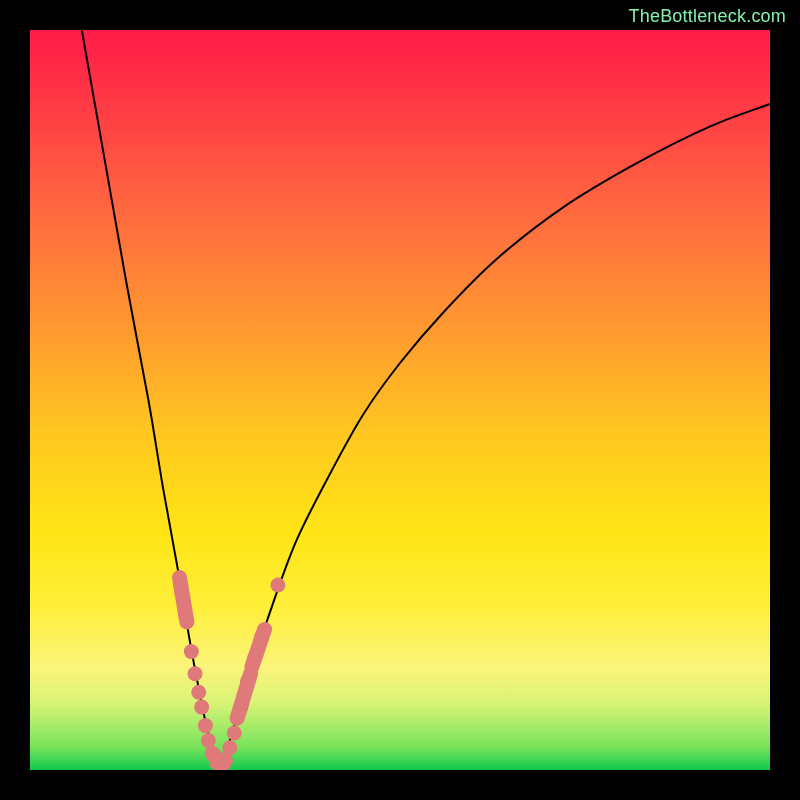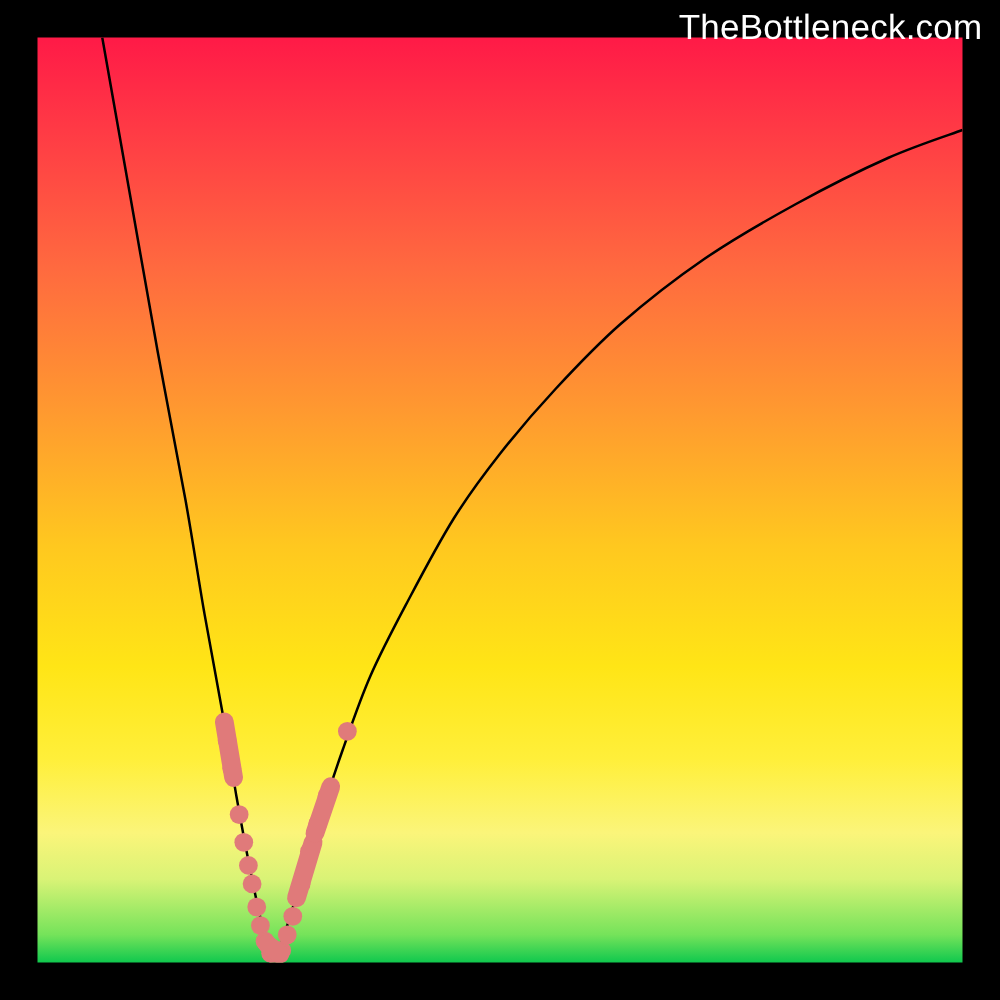--- a/index.html
+++ b/index.html
@@ -38,22 +38,22 @@
       #fbf57a 86%,
       #d9f376 91%,
       #75e35a 97%,
       #10c84e 100%
     );
   }
   .watermark {
     position: absolute;
     top: 6px;
     right: 14px;
-    color: #ffffff;
-    font-size: 28px;
+    color: #86efac;
+    font-size: 18px;
     font-weight: 500;
     letter-spacing: 0.2px;
   }
   svg.curves {
     position: absolute;
     left: 0;
     top: 0;
     width: 740px;
     height: 740px;
   }

